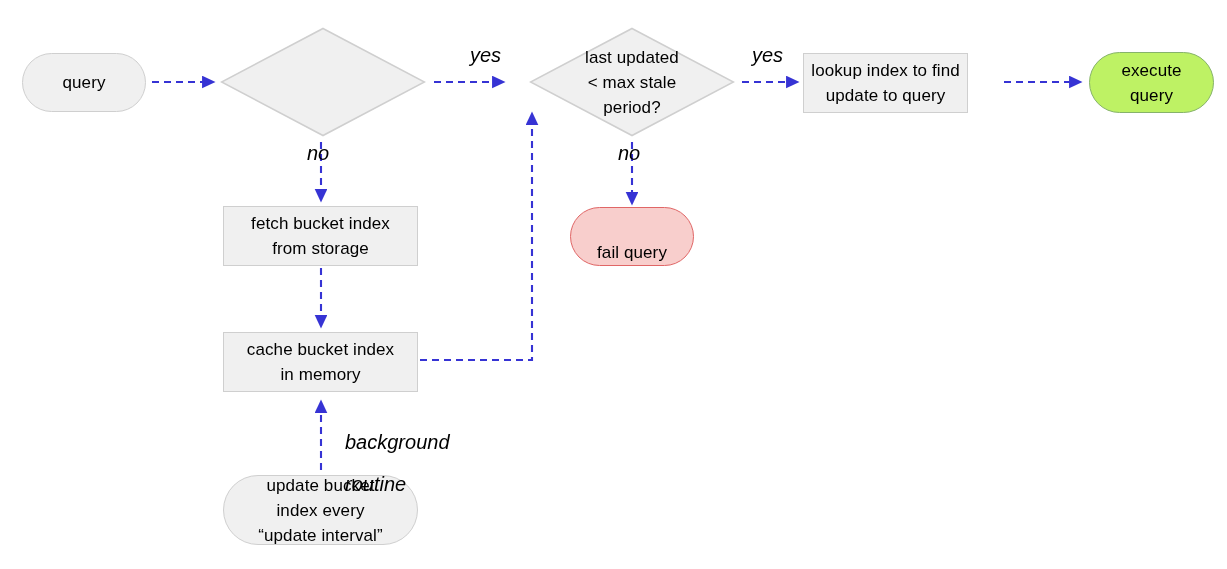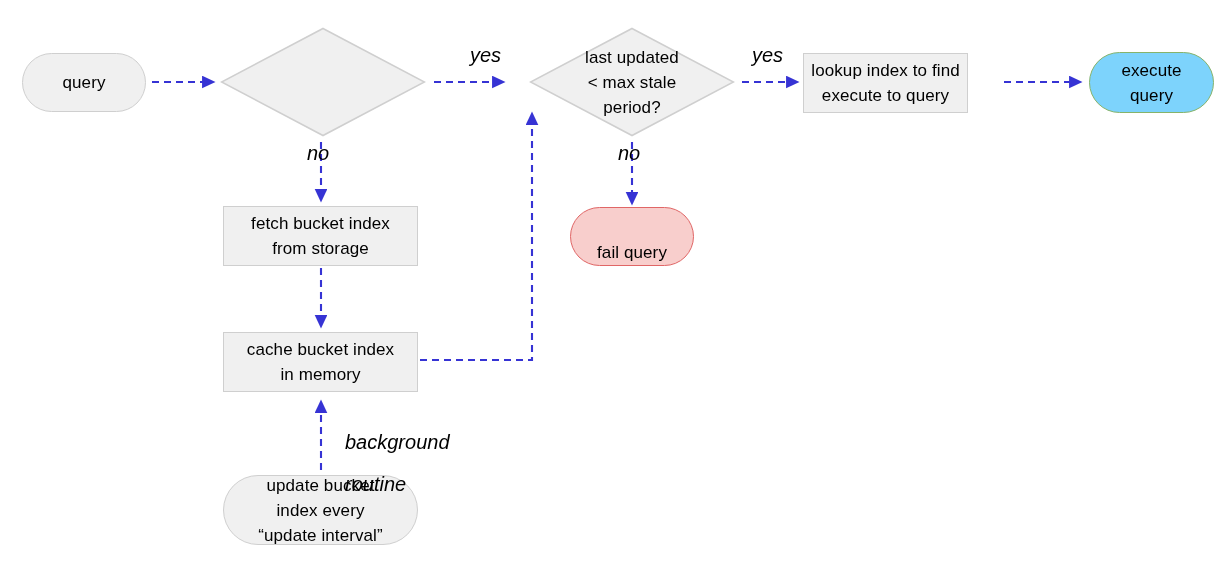--- a/index.html
+++ b/index.html
@@ -36,21 +36,21 @@
     font-size: 17px;
     line-height: 25px;
     letter-spacing: 0.1px;
   }
   .node-terminal {
     background: #f0f0f0;
     border: 1.4px solid #cfcfcf;
     border-radius: 999px;
   }
   .node-terminal-green {
-    background: #7dd3fc;
+    background: #bef264;
     border: 1.4px solid #86b36a;
     border-radius: 999px;
   }
   .node-terminal-red {
     background: #f8cecc;
     border: 1.6px solid #e06666;
     border-radius: 999px;
     align-items: flex-end;
   }
   .node-process {
@@ -132,21 +132,21 @@
     <div class="diamond-text">
       <span class="node-line">last updated</span>
       <span class="node-line">&lt; max stale</span>
       <span class="node-line">period?</span>
     </div>
   </div>
 
   <div class="node node-process" style="left:803px; top:53px; width:165px; height:60px;text-align:center;">
     <div>
       <span class="node-line">lookup index to find</span>
-      <span class="node-line">execute to query</span>
+      <span class="node-line">update to query</span>
     </div>
   </div>
 
   <div class="node node-terminal-green" style="left:1089px; top:52px; width:125px; height:61px;">
     <div>
       <span class="node-line">execute</span>
       <span class="node-line">query</span>
     </div>
   </div>
 

